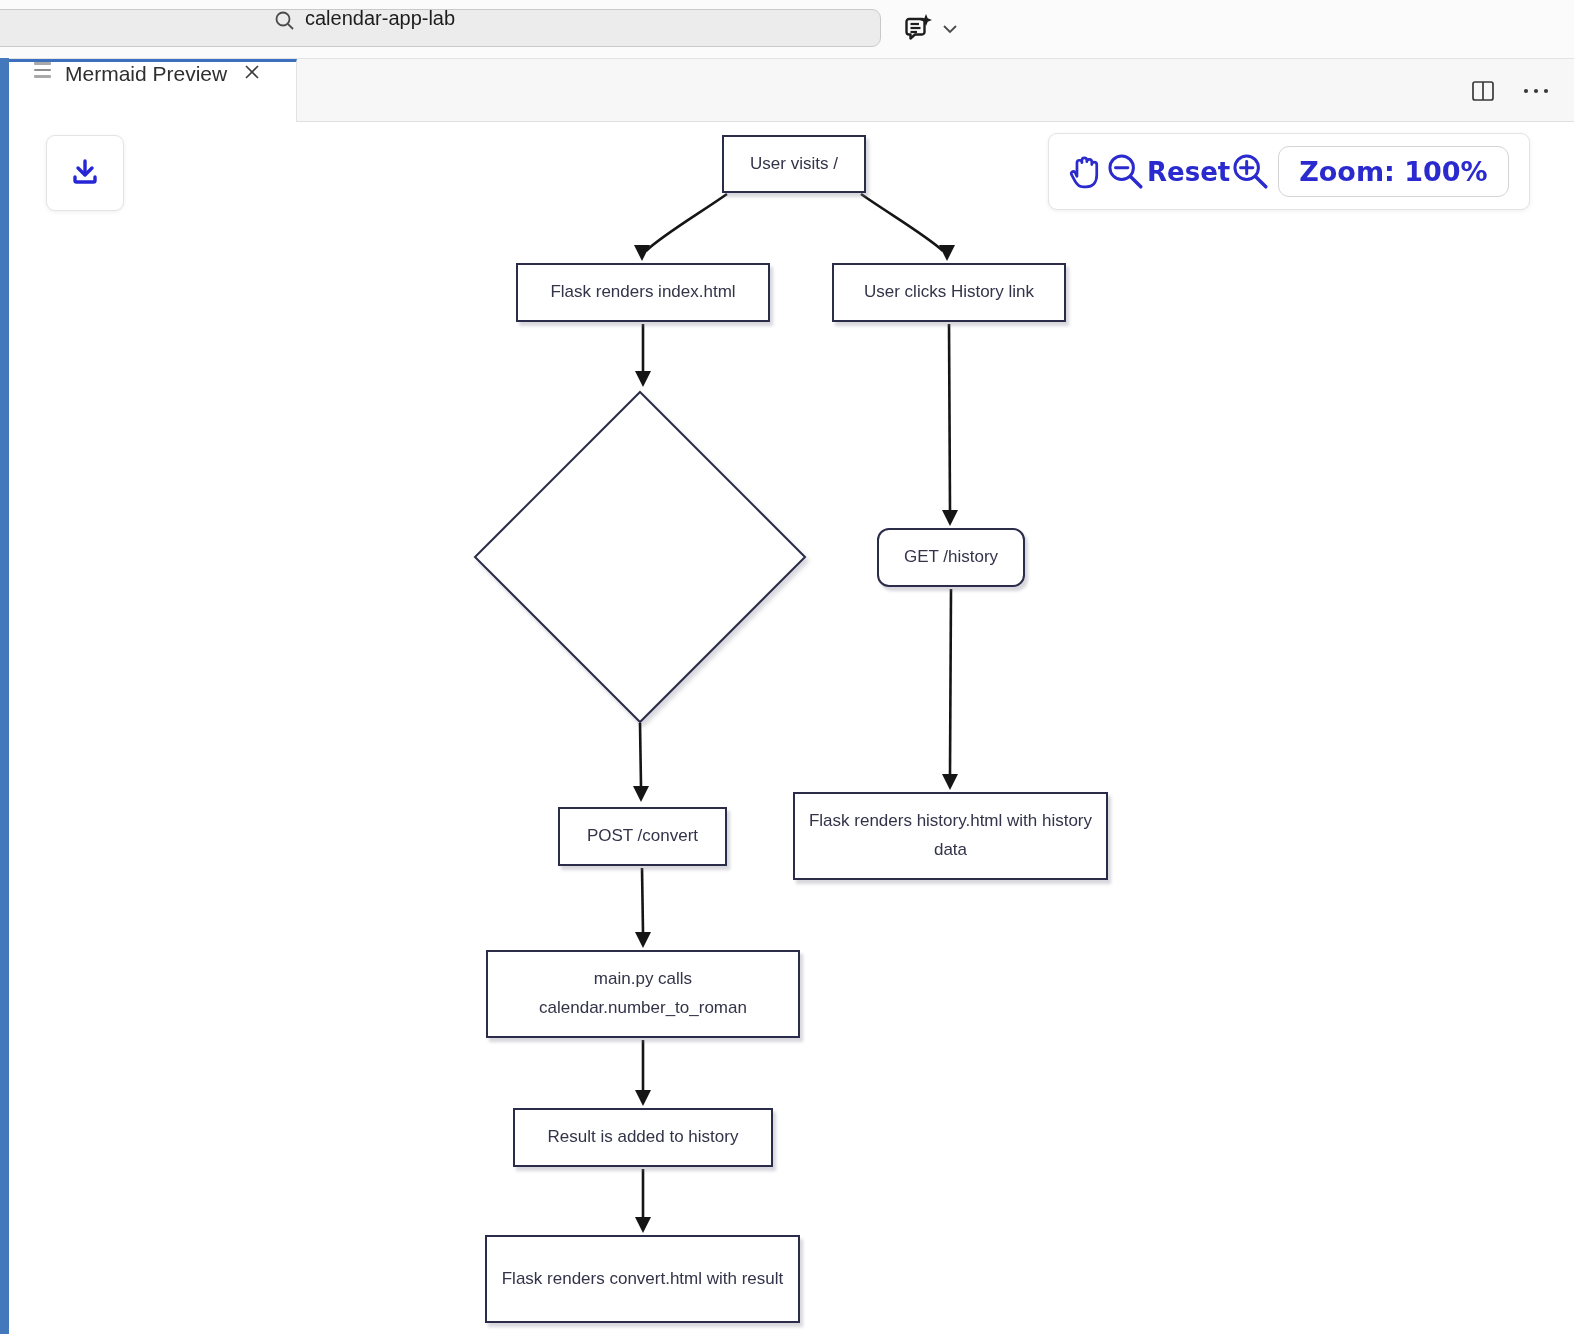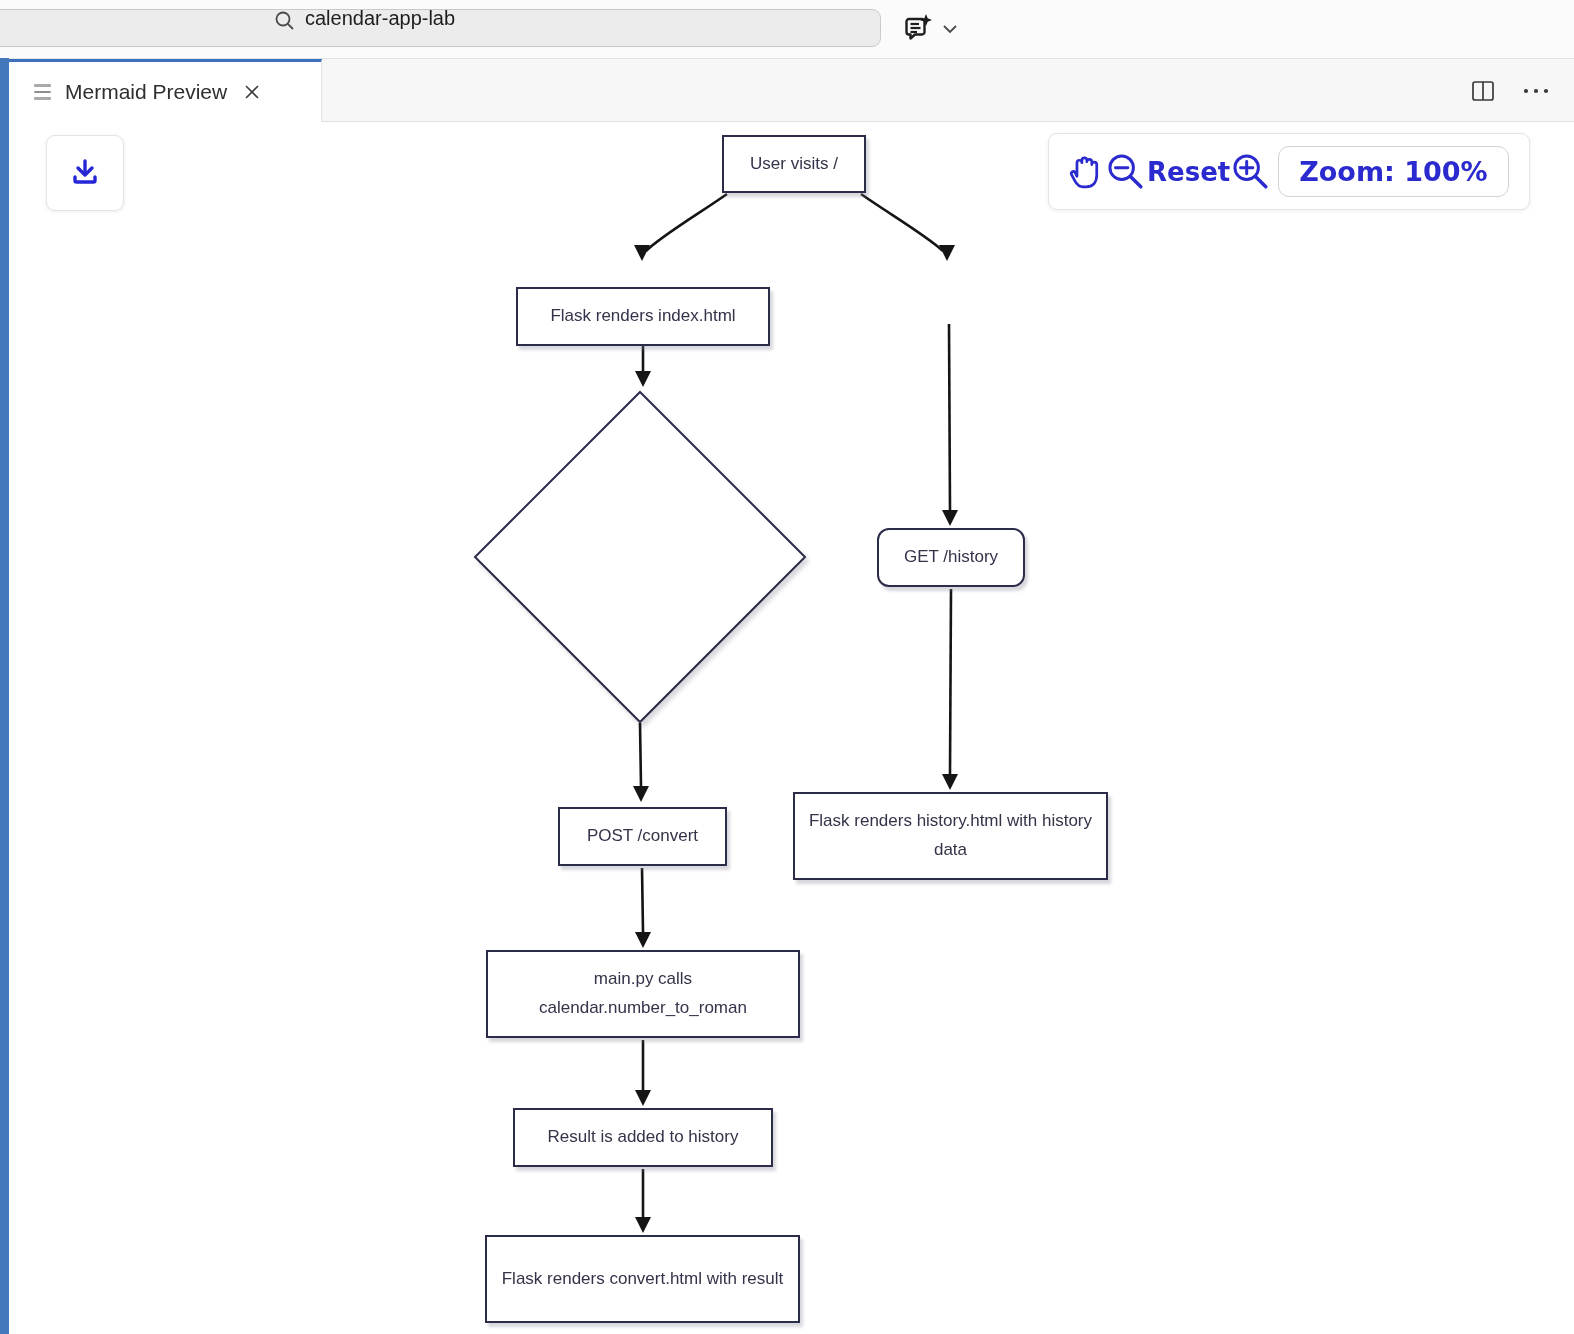--- a/index.html
+++ b/index.html
@@ -13,23 +13,23 @@
                  background:#ececec; border:1px solid #c9c9c9; border-radius:9px;
                  display:flex; align-items:center; }
   .search-glyph { position:absolute; left:273px; top:9px; }
   .search-text { position:absolute; left:305px; top:0; height:38px; line-height:37px;
                  font-size:20px; color:#1d1d1d; }
   .copilot-wrap { position:absolute; left:901px; top:12px; display:flex; align-items:center; gap:7px; }
 
   
   .tab-strip { position:absolute; left:0; top:58px; width:1574px; height:64px;
                background:#f7f7f7; border-top:1px solid #e3e3e3; border-bottom:1px solid #e0e0e0; }
-  .tab { position:absolute; left:0; top:0; width:322px; height:63px; background:#ffffff;
+  .tab { position:absolute; left:0; top:0; width:297px; height:63px; background:#ffffff;
          border-top:3px solid #3c6fbe; border-right:1px solid #e2e2e2;
-         display:flex; align-items:center; }
+         display:flex; }
   .tab-title { font-size:21px; color:#2f2f2f; margin-left:14px; }
   .tab-lines { margin-left:34px; display:flex; flex-direction:column; gap:4px; }
   .tab-lines span { display:block; width:17px; height:2.5px; background:#a9a9a9; border-radius:1px; }
   .tab-lines span:nth-child(2){ background:#8f8f8f; }
   .tab-close { margin-left:15px; cursor:pointer; display:flex; }
   .tab-actions { position:absolute; right:22px; top:0; height:63px; display:flex; align-items:center; gap:26px; }
 
   
   .focus-border { position:absolute; left:0; top:58px; width:9px; height:1276px; background:#4478bd; z-index:40; }
 
@@ -168,22 +168,23 @@
       <polygon points="643,948 635,932 651,932"></polygon>
       <polygon points="643,1106 635,1090 651,1090"></polygon>
       <polygon points="643,1233 635,1217 651,1217"></polygon>
       <polygon points="950,526 942,510 958,510"></polygon>
       <polygon points="950,790 942,774 958,774"></polygon>
     </g>
   </svg>
 
   <div class="node" style="left:722px; top:135px; width:144px; height:58px;">User visits /</div>
 
-  <div class="node" style="left:516px; top:263px; width:254px; height:59px;margin-top:24px;">Flask renders index.html</div>
+  <div class="node" style="left:516px; top:263px; width:254px; height:59px;">Flask renders index.html</div>
 
+  <div class="node" style="left:832px; top:263px; width:234px; height:59px;">User clicks History link</div>
 
 
   <div class="node" style="left:877px; top:528px; width:148px; height:59px;border-radius:12px;">GET /history</div>
 
   <div class="node" style="left:558px; top:807px; width:169px; height:59px;">POST /convert</div>
 
   <div class="node" style="left:793px; top:792px; width:315px; height:88px;">Flask renders history.html with history data</div>
 
   <div class="node" style="left:486px; top:950px; width:314px; height:88px;">main.py calls calendar.number_to_roman</div>
 

